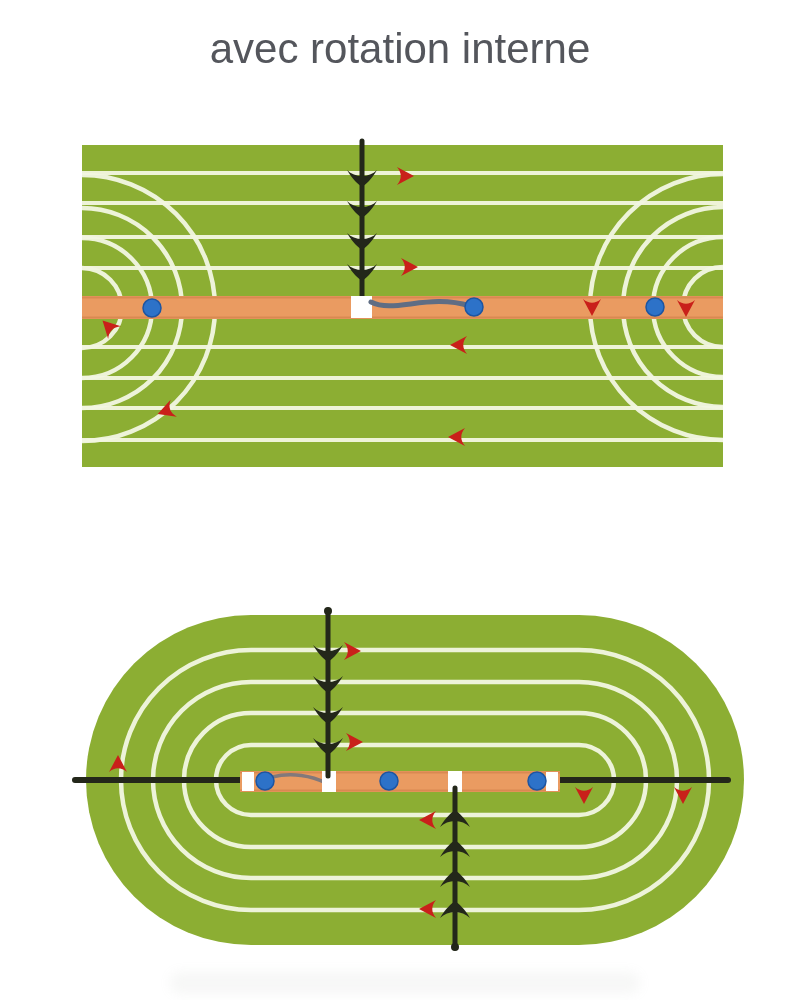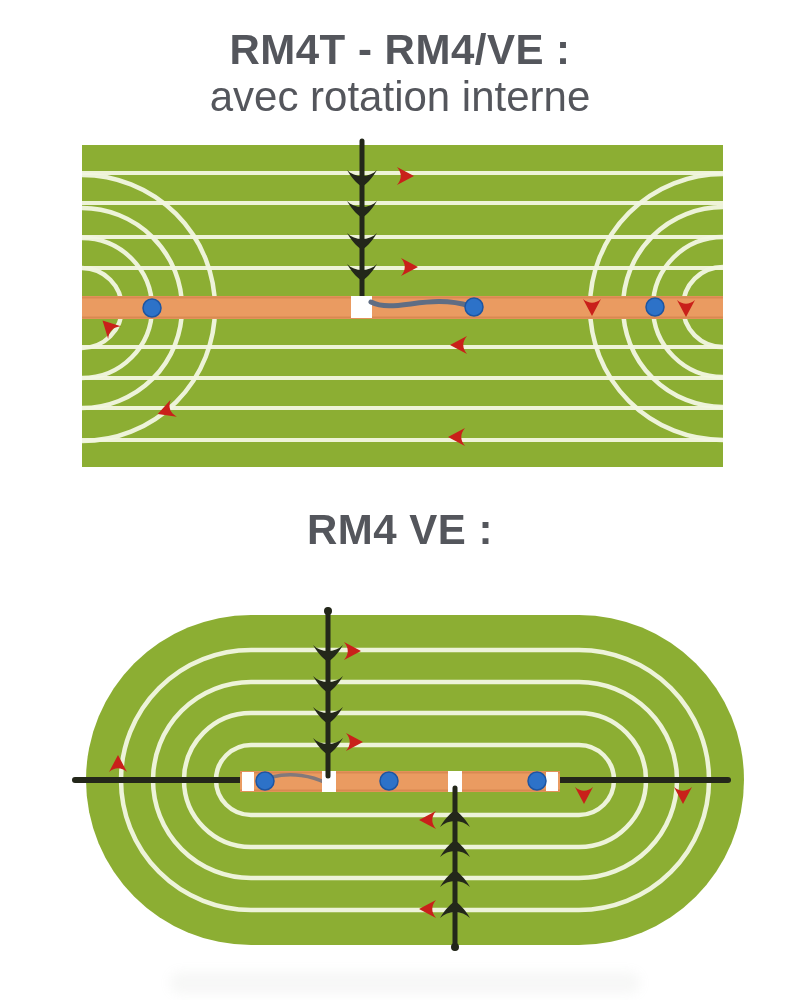--- a/index.html
+++ b/index.html
@@ -18,26 +18,24 @@
   .scene{position:absolute;left:0;top:0;filter:blur(.4px);}
   .ghost{position:absolute;left:170px;top:972px;width:470px;height:22px;
     background:#aeb4ad;opacity:.10;filter:blur(6px);border-radius:10px;}
 </style>
 </head>
 <body style="--background: #ffffff; --title-text: #54565c; --field-green: #8cae33; --lane-white: #f3f7e2; --strip-orange: #ea9b61; --strip-edge: #d5854f; --dot-blue: #2d72c8; --dot-blue-edge: #1d55a2; --marker-red: #c9201a; --line-dark: #23271a; --hose-gray: #5f6d84; --square-white: #ffffff;">
 
 <div class="page">
 
   <div id="title1" class="title-block">
-    <div class="heading">RM4T - RM4/VE :</div>
     <div class="subheading">avec rotation interne</div>
   </div>
 
   <div id="title2" class="title-block">
-    <div class="heading">RM4 VE :</div>
   </div>
 
   <svg class="scene" width="800" height="1000" viewBox="0 0 800 1000">
     <defs>
       <path id="chev" d="M -15 -7 C -7 1 7 1 15 -7 C 9 3 4 7 0 10 C -4 7 -9 3 -15 -7 Z"></path>
       <path id="rarr" d="M -5 -9 C 0 -3 0 3 -5 9 L 12 0 Z"></path>
     </defs>
 
     <g>
       <rect x="82" y="145" width="641" height="322" fill="var(--field-green,#8cae33)"></rect>

